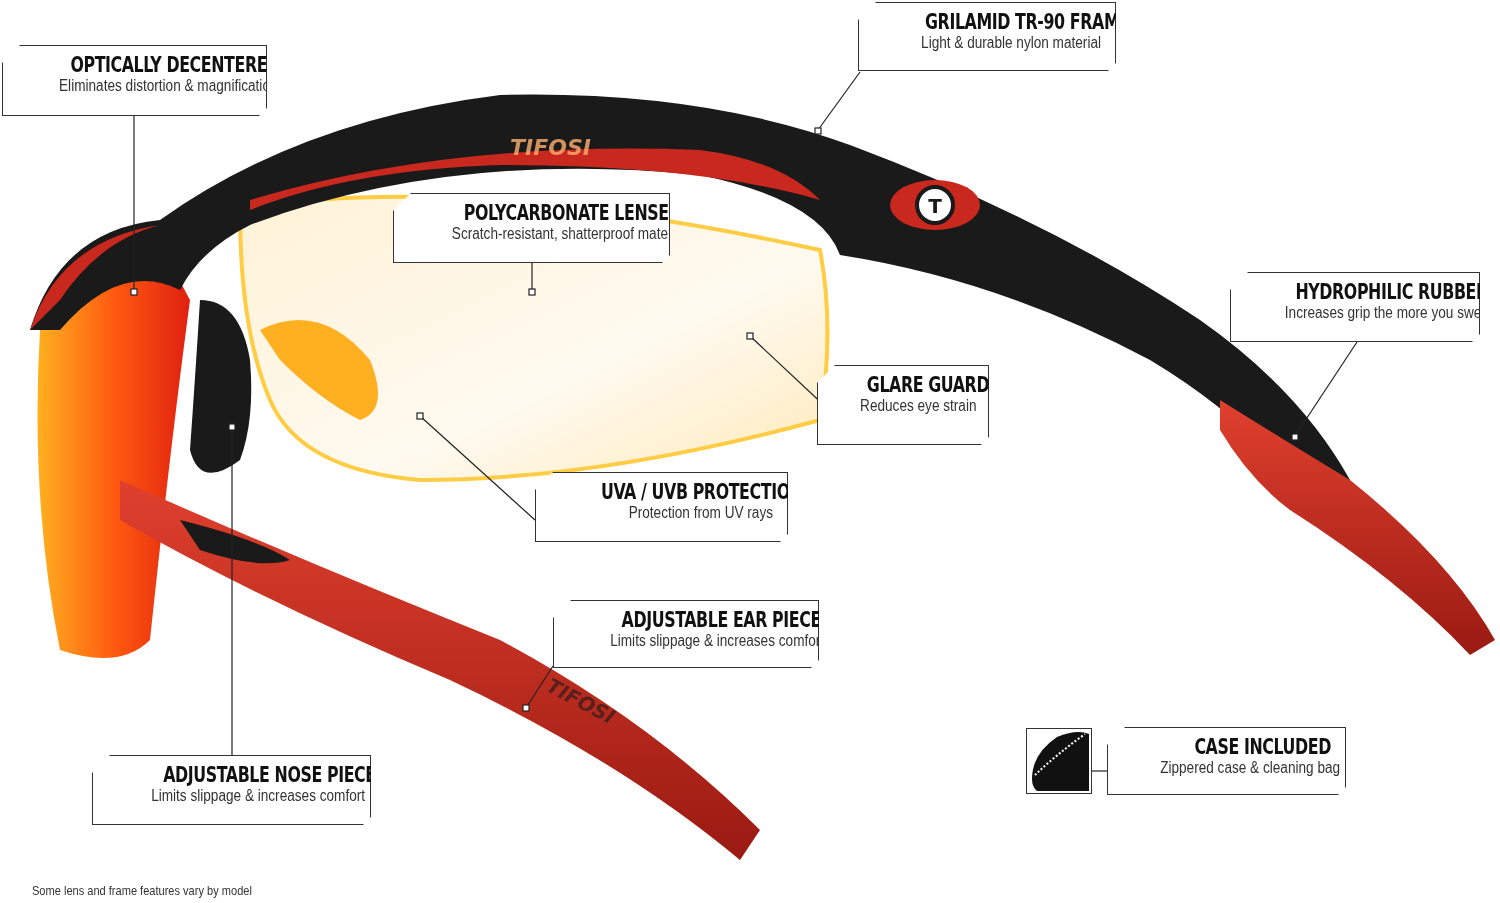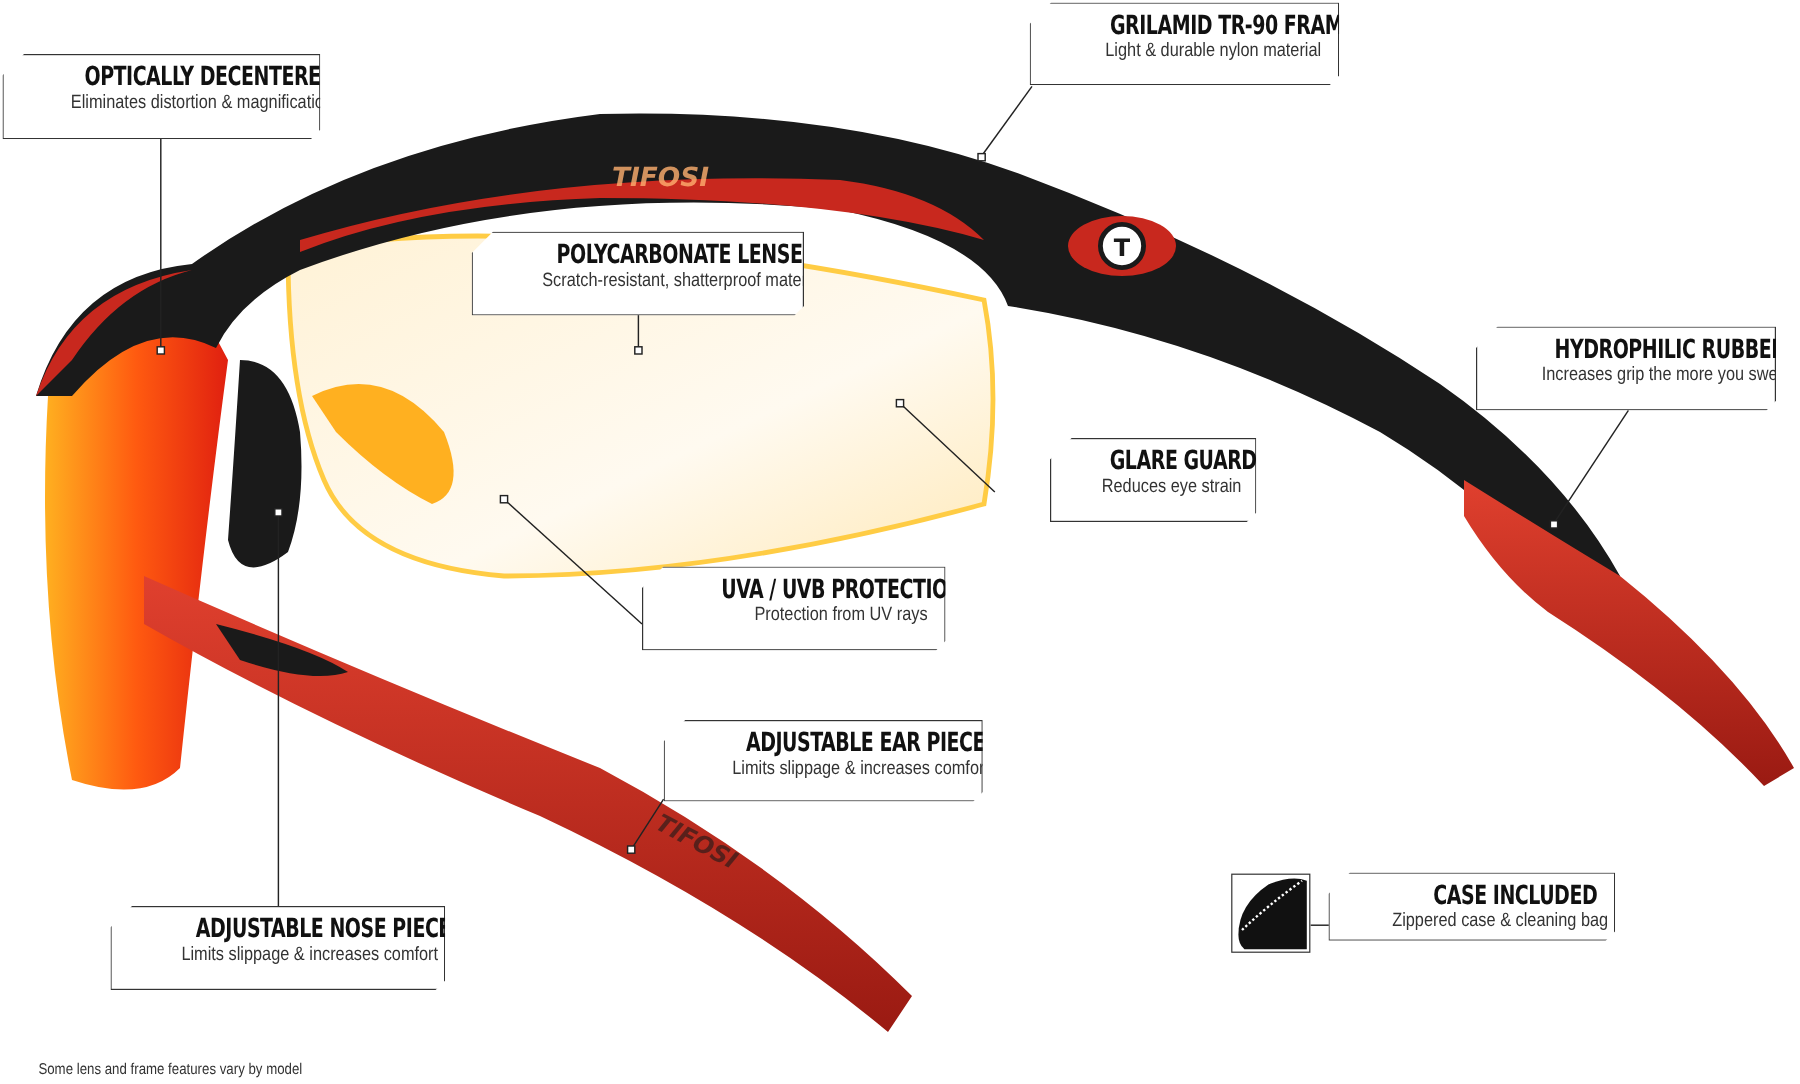--- a/index.html
+++ b/index.html
@@ -84,21 +84,21 @@
   <div class="s">Light &amp; durable nylon material</div>
 </div>
 <div class="callout" style="left:393px;top:193px;width:277px;height:70px;">
   <div class="t">POLYCARBONATE LENSES</div>
   <div class="s">Scratch-resistant, shatterproof material</div>
 </div>
 <div class="callout" style="left:1230px;top:272px;width:250px;height:70px;">
   <div class="t">HYDROPHILIC RUBBER</div>
   <div class="s">Increases grip the more you sweat</div>
 </div>
-<div class="callout" style="left:875px;top:365px;width:172px;height:70px;">
+<div class="callout" style="left:817px;top:365px;width:172px;height:80px;">
   <div class="t">GLARE GUARD</div>
   <div class="s">Reduces eye strain</div>
 </div>
 <div class="callout" style="left:535px;top:472px;width:253px;height:70px;">
   <div class="t">UVA / UVB PROTECTION</div>
   <div class="s">Protection from UV rays</div>
 </div>
 <div class="callout" style="left:553px;top:600px;width:266px;height:68px;">
   <div class="t">ADJUSTABLE EAR PIECES</div>
   <div class="s">Limits slippage &amp; increases comfort</div>
@@ -107,18 +107,18 @@
   <div class="t">ADJUSTABLE NOSE PIECES</div>
   <div class="s">Limits slippage &amp; increases comfort</div>
 </div>
 
 <div class="case-icon">
   <svg width="63" height="63" viewBox="0 0 63 63">
     <path d="M5 50 Q5 25 30 8 Q50 0 62 5 L62 62 L10 62 Q5 58 5 50Z" fill="#111"></path>
     <path d="M8 46 Q30 25 58 5" stroke="#fff" stroke-width="2" stroke-dasharray="2 2" fill="none"></path>
   </svg>
 </div>
-<div class="callout" style="left:1107px;top:727px;width:239px;height:57px;">
+<div class="callout" style="left:1107px;top:727px;width:239px;height:68px;">
   <div class="t">CASE INCLUDED</div>
   <div class="s">Zippered case &amp; cleaning bag</div>
 </div>
 
 <div class="footnote">Some lens and frame features vary by model</div>
 
 </body></html>

